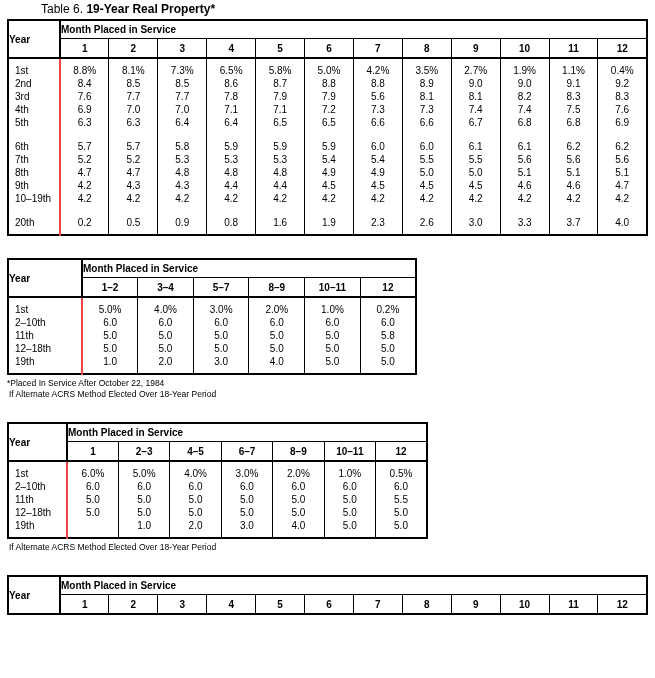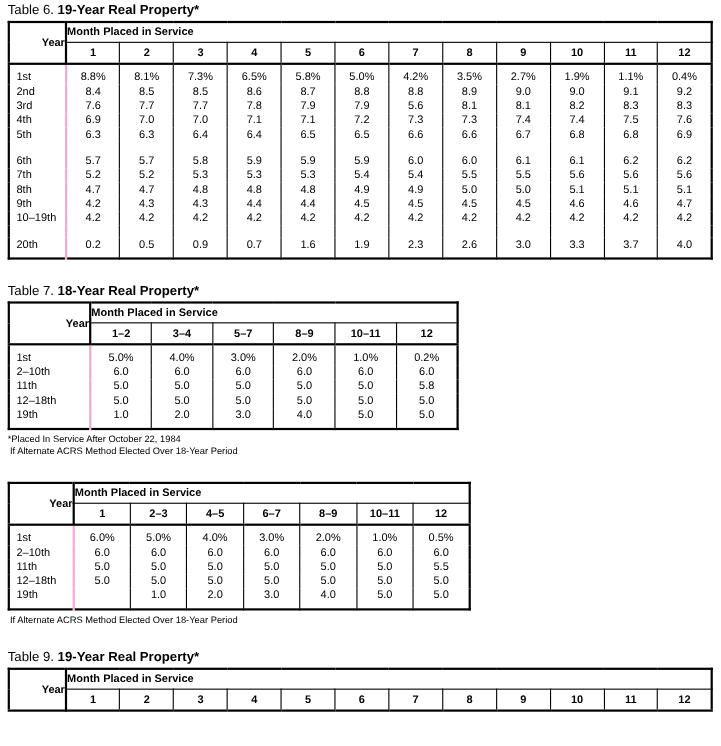--- a/index.html
+++ b/index.html
@@ -16,40 +16,40 @@
     padding: 3px 7px 0 7px;
     overflow: hidden;
   }
   .tbl-block { margin-bottom: 22px; }
   .tbl-title {
     font-size: 12px;
     line-height: 13px;
     margin: 0 0 3px 0;
     white-space: nowrap;
   }
-  .tbl-title .prefix { font-weight: normal; }
+  .tbl-title .prefix { font-weight: normal; margin-left: 34px; }
   .tbl-title .bold   { font-weight: bold; }
 
   table.acrs {
     border-collapse: collapse;
     border: 2px solid #000;
     table-layout: fixed;
   }
   table.acrs th, table.acrs td {
     padding: 0;
     font-size: 10px;
     overflow: hidden;
     white-space: nowrap;
   }
   table.acrs thead th { font-weight: bold; }
 
   th.year-h {
     border-right: 2px solid #000;
     border-bottom: 2px solid #000;
-    text-align: right;
+    text-align: left;
     vertical-align: middle;
   }
   th.month-h {
     border-bottom: 1px solid #000;
     height: 17px;
     text-align: left;
     vertical-align: middle;
   }
   tr.colnums th {
     border-left: 1px solid #000;
@@ -61,21 +61,21 @@
 
   tbody td {
     text-align: center;
     line-height: 13px;
     border-left: 1px solid #000;
   }
   tbody td.ylabel {
     text-align: left;
     padding-left: 6px;
     border-left: none;
-    border-right: 2px solid #f9a8d4;
+    border-right: 2px solid #ef4444;
   }
   tbody tr.first td { padding-top: 5px; }
   tbody tr.last  td { padding-bottom: 5px; }
   tbody tr.spacer td { height: 11px; }
 
   
   table.t-wide { width: 641px; }
   table.t-wide th.year-h { width: 50px; }
   table.t7 { width: 410px; }
   table.t7 th.year-h { width: 72px; }
@@ -300,39 +300,35 @@
             <td></td>
             <td></td>
             <td></td>
             <td></td>
           </tr>
           <tr class="last">
             <td class="ylabel">20th</td>
             <td>0.2</td>
             <td>0.5</td>
             <td>0.9</td>
-            <td>0.7</td>
+            <td>0.8</td>
             <td>1.6</td>
             <td>1.9</td>
             <td>2.3</td>
             <td>2.6</td>
             <td>3.0</td>
             <td>3.3</td>
             <td>3.7</td>
             <td>4.0</td>
           </tr>
         </tbody>
       </table>
   </section>
 
   <section class="tbl-block">
-    <div class="tbl-title">
-      <span class="prefix">Table 7.</span>
-      <span class="bold">18-Year Real Property*</span>
-    </div>
     <table class="acrs t7">
         <thead>
           <tr>
             <th rowspan="2" class="year-h">Year</th>
             <th colspan="6" class="month-h">Month Placed in Service</th>
           </tr>
           <tr class="colnums">
             <th>1–2</th>
             <th>3–4</th>
             <th>5–7</th>
@@ -464,24 +460,20 @@
             <td>5.0</td>
           </tr>
         </tbody>
       </table>
     <div class="footnotes">
         <div class="footnote cont">If Alternate ACRS Method Elected Over 18-Year Period</div>
       </div>
   </section>
 
   <section class="tbl-block">
-    <div class="tbl-title">
-      <span class="prefix">Table 9.</span>
-      <span class="bold">19-Year Real Property*</span>
-    </div>
     <table class="acrs t-wide">
         <thead>
           <tr>
             <th rowspan="2" class="year-h">Year</th>
             <th colspan="12" class="month-h">Month Placed in Service</th>
           </tr>
           <tr class="colnums">
             <th>1</th>
             <th>2</th>
             <th>3</th>

